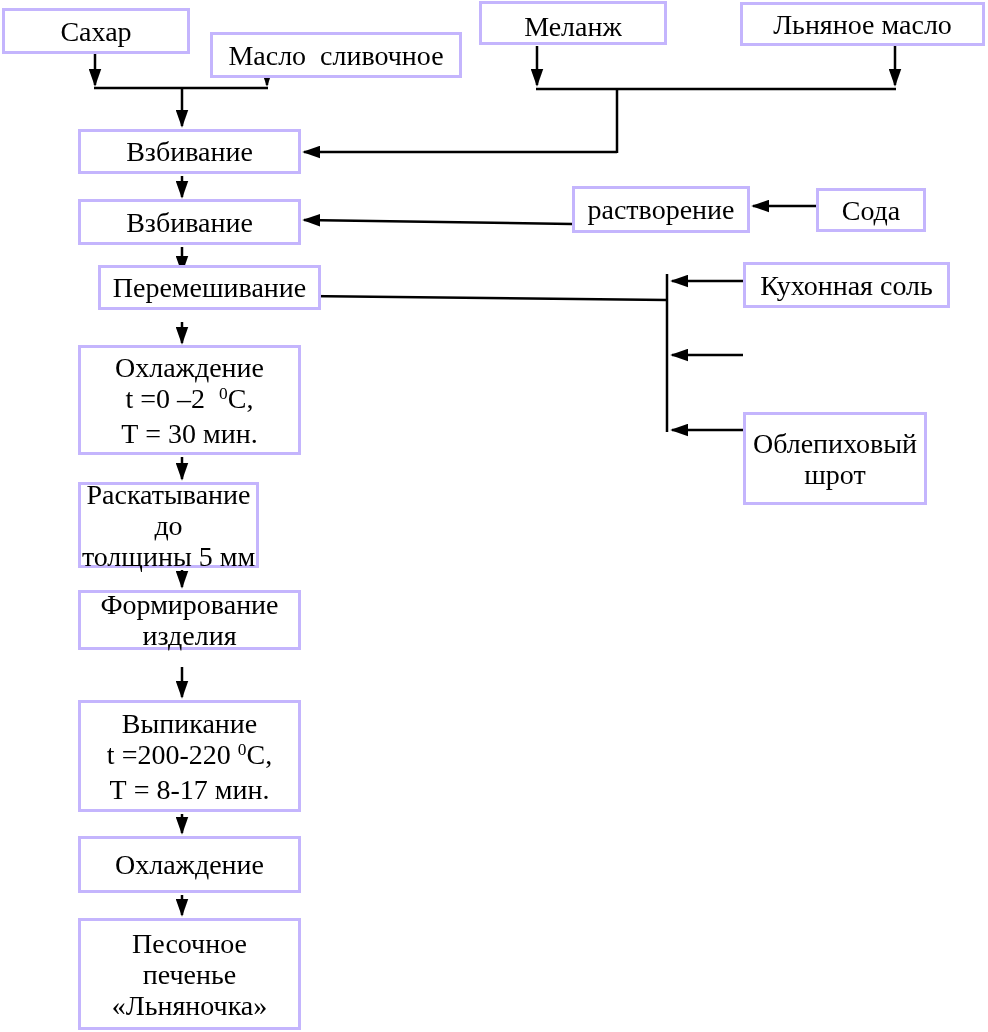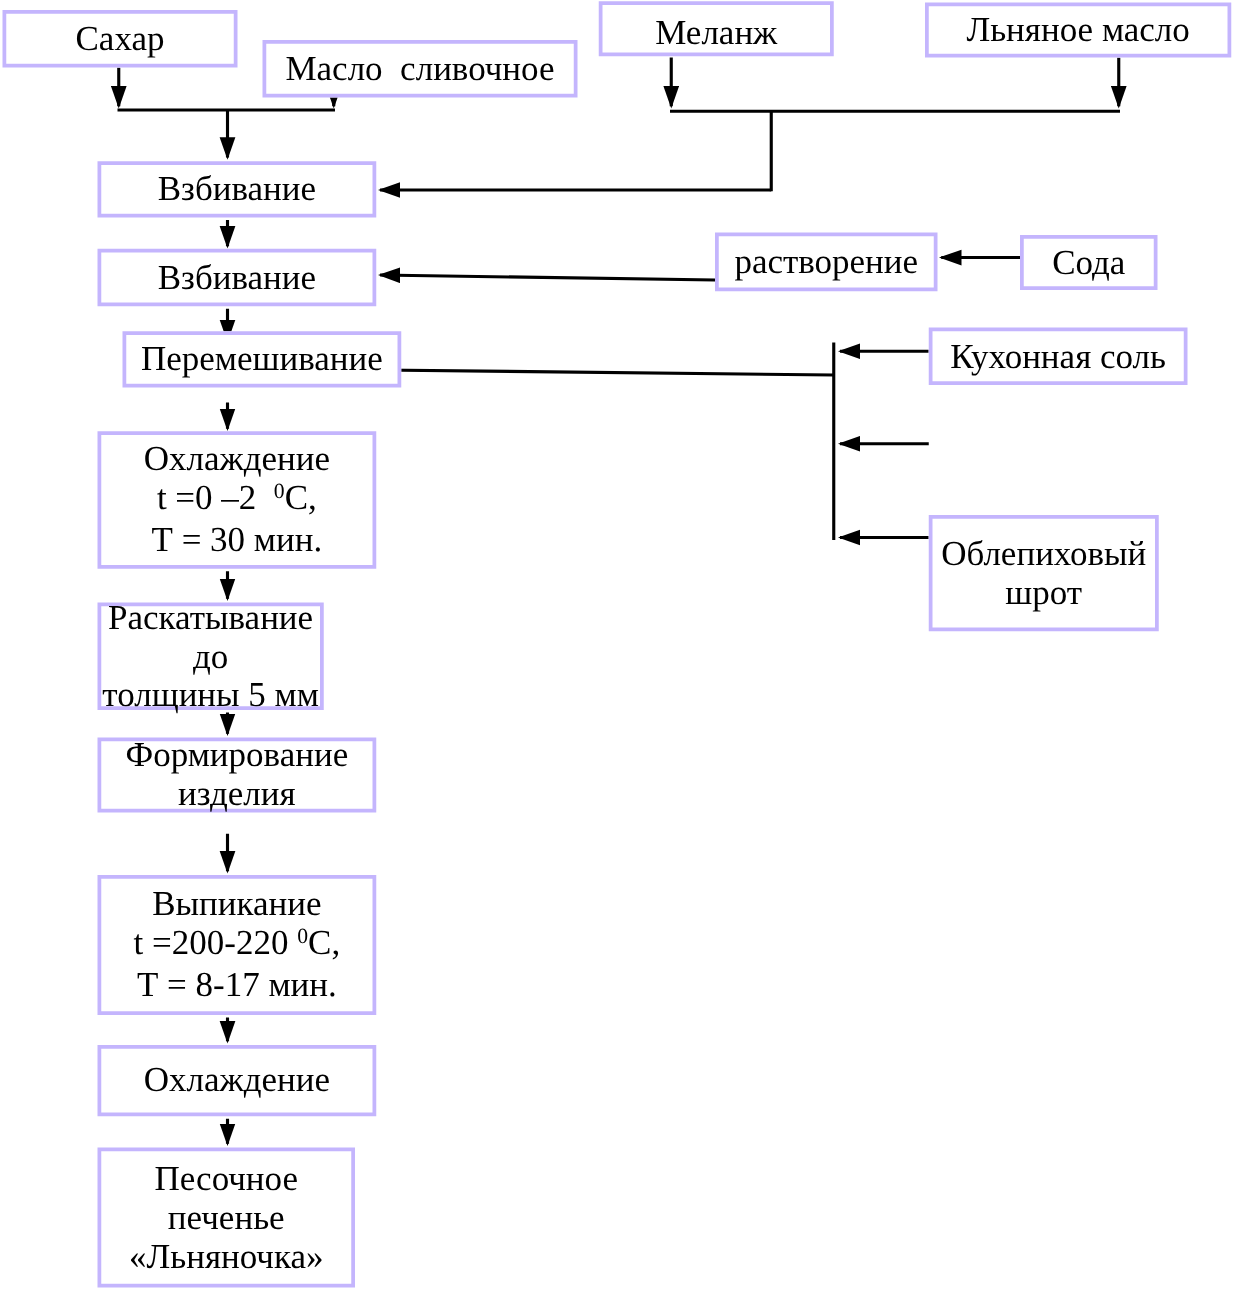--- a/index.html
+++ b/index.html
@@ -159,21 +159,21 @@
     <span class="ln">изделия</span>
   </div>
   <div class="node" style="left:78px; top:700px; width:223px; height:112px;">
     <span class="ln">Выпикание</span>
     <span class="ln"><span>t =200-220 </span><span class="sup">0</span><span>С,</span></span>
     <span class="ln">Т = 8-17 мин.</span>
   </div>
   <div class="node" style="left:78px; top:836px; width:223px; height:57px;">
     <span class="ln">Охлаждение</span>
   </div>
-  <div class="node" style="left:78px; top:918px; width:206px; height:112px;">
+  <div class="node" style="left:78px; top:918px; width:223px; height:112px;">
     <span class="ln">Песочное</span>
     <span class="ln">печенье</span>
     <span class="ln">«Льняночка»</span>
   </div>
 
   <div class="node" style="left:572px; top:186px; width:178px; height:47px;">
     <span class="ln">растворение</span>
   </div>
   <div class="node" style="left:816px; top:188px; width:110px; height:44px;">
     <span class="ln">Сода</span>

